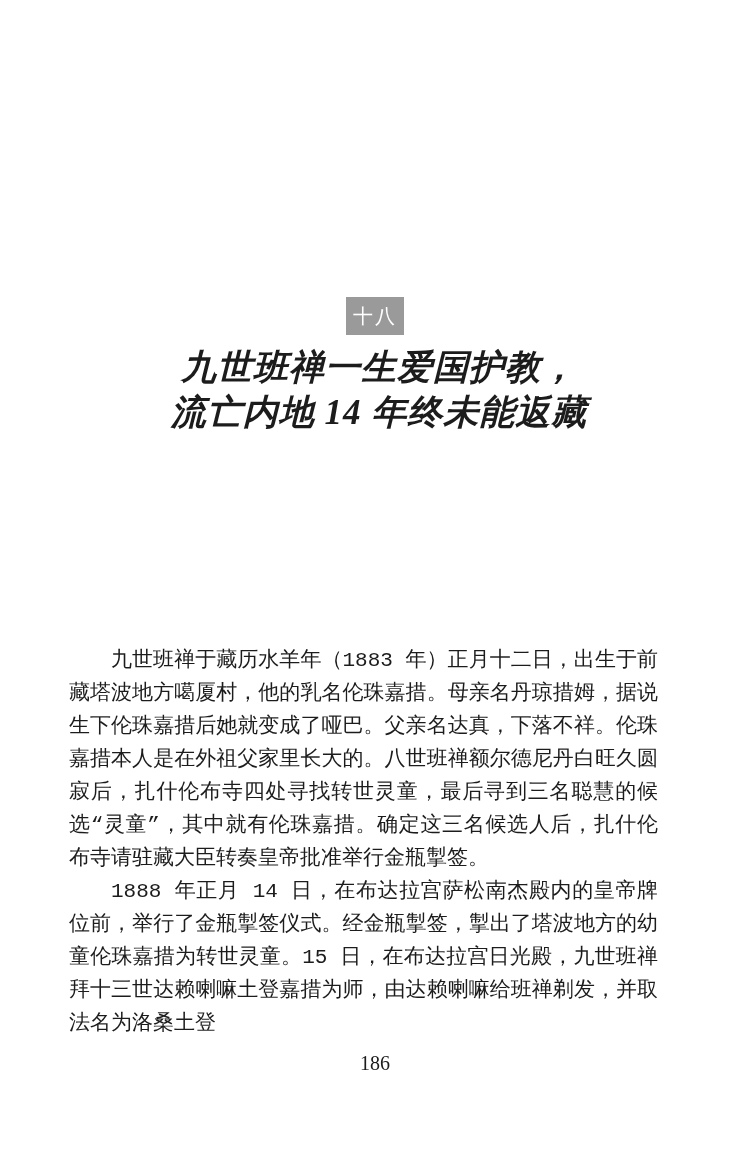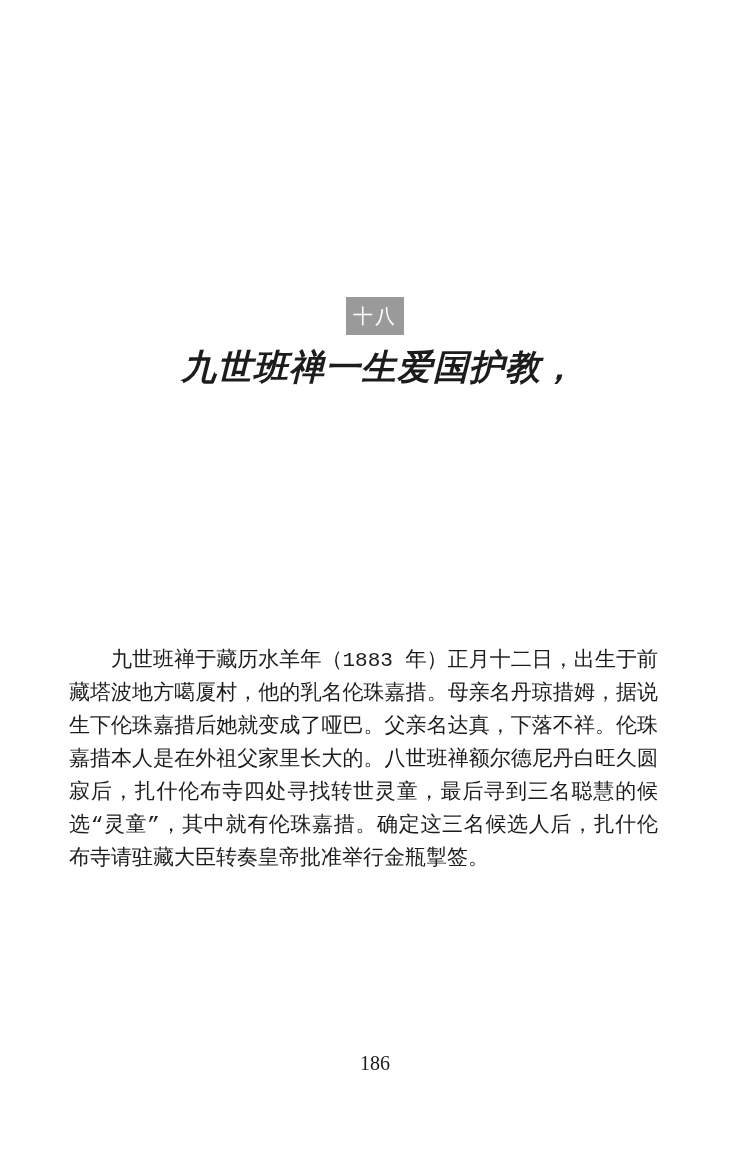--- a/index.html
+++ b/index.html
@@ -73,21 +73,23 @@
 </style>
 </head>
 <body>
 
 <div class="page">
 
   <div class="chapter-badge">十八</div>
 
   <h1 class="chapter-title">
     <span>九世班禅一生爱国护教，</span><br>
+    <span>流亡内地 14 年终未能返藏</span>
   </h1>
 
   <div class="body-text">
     <p>九世班禅于藏历水羊年（1883 年）正月十二日，出生于前藏塔波地方噶厦村，他的乳名伦珠嘉措。母亲名丹琼措姆，据说生下伦珠嘉措后她就变成了哑巴。父亲名达真，下落不祥。伦珠嘉措本人是在外祖父家里长大的。八世班禅额尔德尼丹白旺久圆寂后，扎什伦布寺四处寻找转世灵童，最后寻到三名聪慧的候选“灵童”，其中就有伦珠嘉措。确定这三名候选人后，扎什伦布寺请驻藏大臣转奏皇帝批准举行金瓶掣签。</p>
+    <p>1888 年正月 14 日，在布达拉宫萨松南杰殿内的皇帝牌位前，举行了金瓶掣签仪式。经金瓶掣签，掣出了塔波地方的幼童伦珠嘉措为转世灵童。15 日，在布达拉宫日光殿，九世班禅拜十三世达赖喇嘛土登嘉措为师，由达赖喇嘛给班禅剃发，并取法名为洛桑土登</p>
   </div>
 
   <div class="page-number">186</div>
 
 </div>
 
 </body></html>

